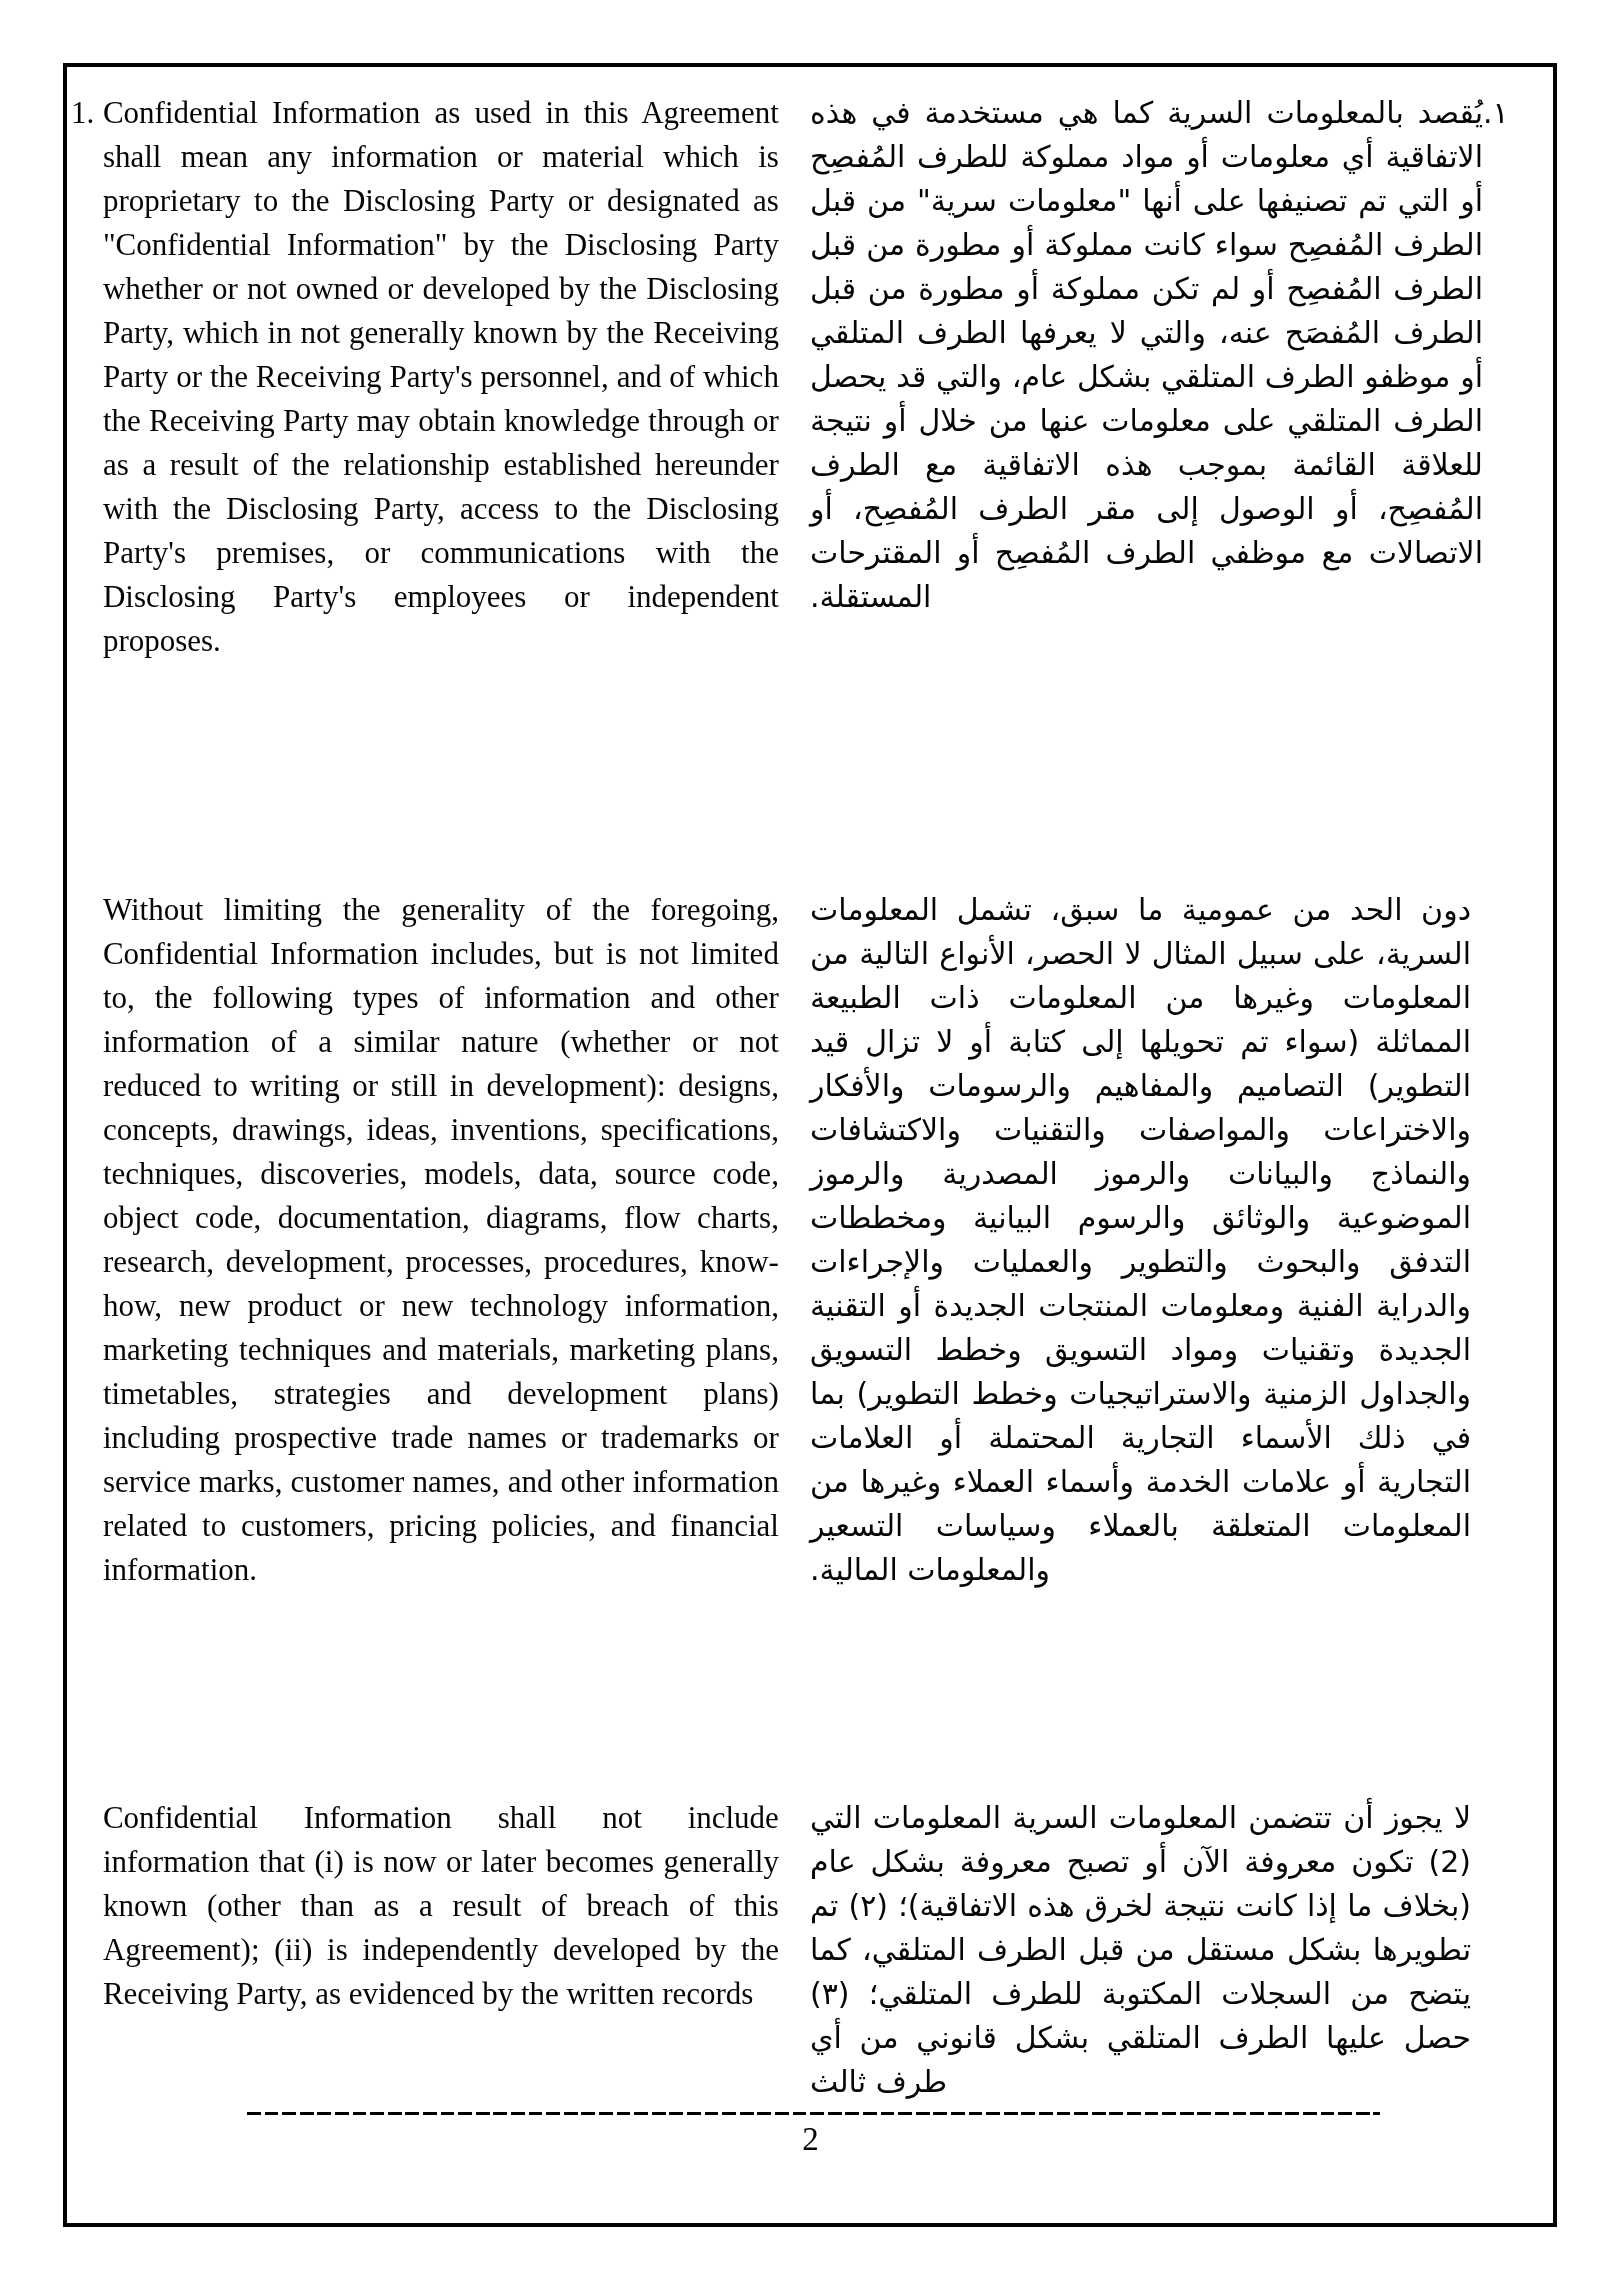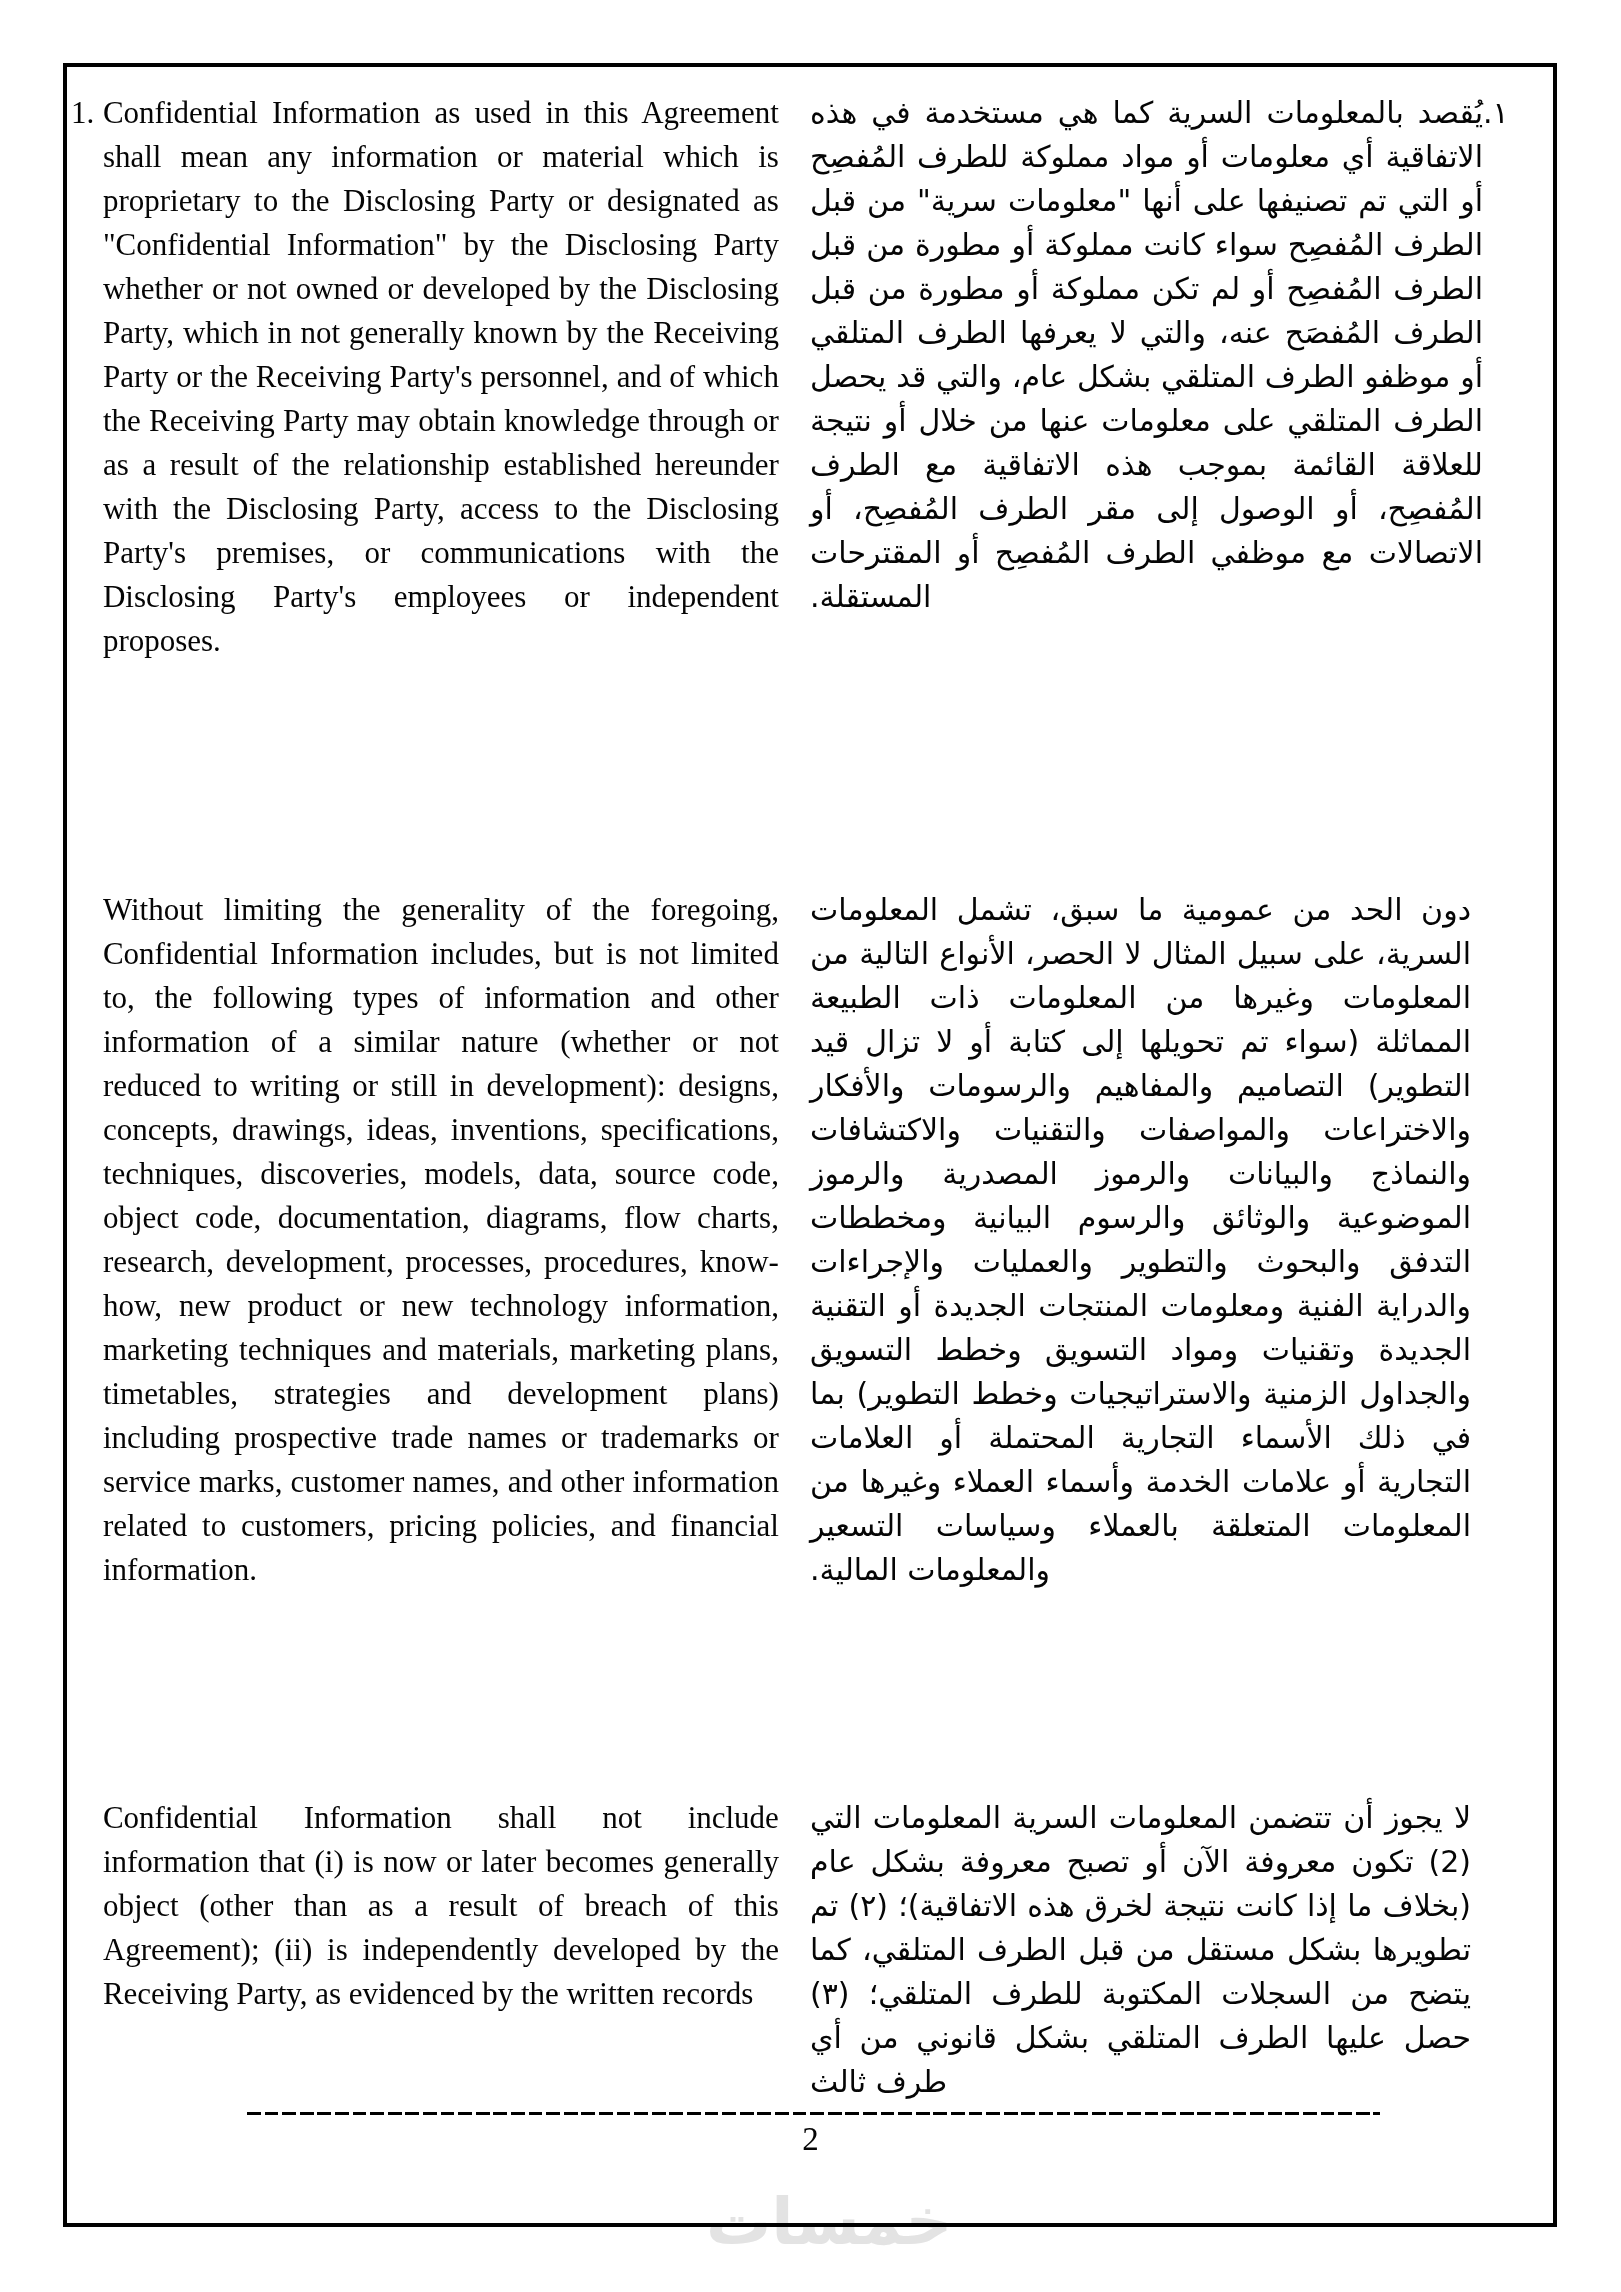--- a/index.html
+++ b/index.html
@@ -104,29 +104,28 @@
       <div class="cell-en">
         <div class="plain">Without limiting the generality of the foregoing, Confidential Information includes, but is not limited to, the following types of information and other information of a similar nature (whether or not reduced to writing or still in development): designs, concepts, drawings, ideas, inventions, specifications, techniques, discoveries, models, data, source code, object code, documentation, diagrams, flow charts, research, development, processes, procedures, know-how, new product or new technology information, marketing techniques and materials, marketing plans, timetables, strategies and development plans) including prospective trade names or trademarks or service marks, customer names, and other information related to customers, pricing policies, and financial information.</div>
       </div>
       <div class="cell-ar">
         <div class="plain">دون الحد من عمومية ما سبق، تشمل المعلومات السرية، على سبيل المثال لا الحصر، الأنواع التالية من المعلومات وغيرها من المعلومات ذات الطبيعة المماثلة (سواء تم تحويلها إلى كتابة أو لا تزال قيد التطوير) التصاميم والمفاهيم والرسومات والأفكار والاختراعات والمواصفات والتقنيات والاكتشافات والنماذج والبيانات والرموز المصدرية والرموز الموضوعية والوثائق والرسوم البيانية ومخططات التدفق والبحوث والتطوير والعمليات والإجراءات والدراية الفنية ومعلومات المنتجات الجديدة أو التقنية الجديدة وتقنيات ومواد التسويق وخطط التسويق والجداول الزمنية والاستراتيجيات وخطط التطوير) بما في ذلك الأسماء التجارية المحتملة أو العلامات التجارية أو علامات الخدمة وأسماء العملاء وغيرها من المعلومات المتعلقة بالعملاء وسياسات التسعير والمعلومات المالية.</div>
       </div>
     </div>
 
     <div class="row row-3">
       <div class="cell-en">
-        <div class="plain">Confidential Information shall not include information that (i) is now or later becomes generally object (other than as a result of breach of this Agreement); (ii) is independently developed by the Receiving Party, as evidenced by the written records</div>
+        <div class="plain">Confidential Information shall not include information that (i) is now or later becomes generally known (other than as a result of breach of this Agreement); (ii) is independently developed by the Receiving Party, as evidenced by the written records</div>
       </div>
       <div class="cell-ar">
         <div class="plain">لا يجوز أن تتضمن المعلومات السرية المعلومات التي (2) تكون معروفة الآن أو تصبح معروفة بشكل عام (بخلاف ما إذا كانت نتيجة لخرق هذه الاتفاقية)؛ (٢) تم تطويرها بشكل مستقل من قبل الطرف المتلقي، كما يتضح من السجلات المكتوبة للطرف المتلقي؛ (٣) حصل عليها الطرف المتلقي بشكل قانوني من أي طرف ثالث</div>
       </div>
     </div>
 
   </div>
 
   <div id="footer-divider"></div>
 
   <div id="page-number">2</div>
 
-  <div id="watermark">خمسات</div>
 
 </div>
 
 
 </body></html>

